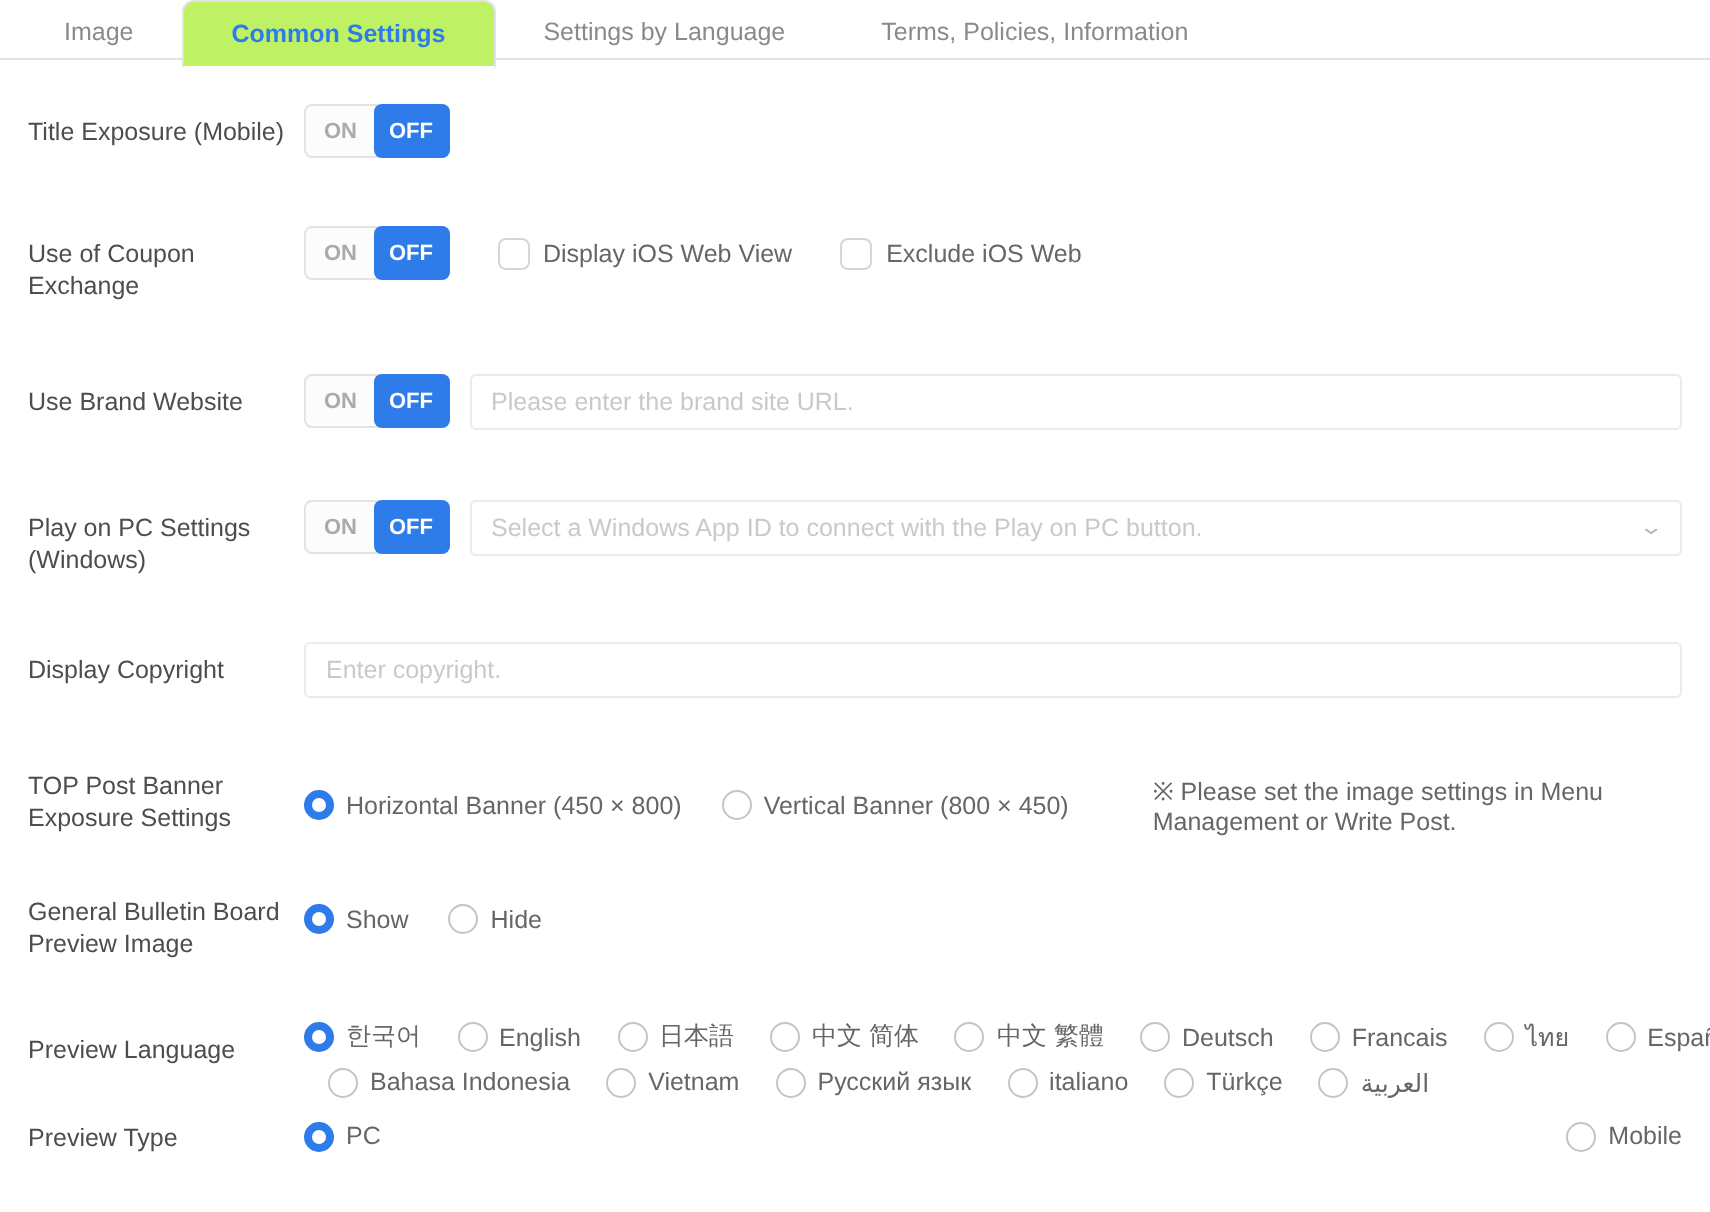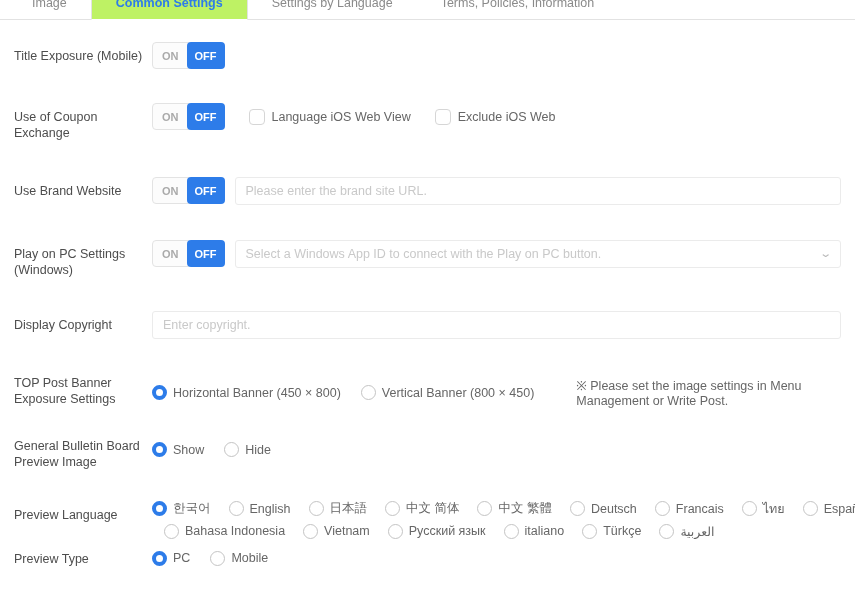--- a/index.html
+++ b/index.html
@@ -4,21 +4,21 @@
 <style>
   * { margin:0; padding:0; box-sizing:border-box; }
   html,body { background:#fff; }
   body {
     width:855px; height:606px;
     font-family:"Liberation Sans", sans-serif;
     color:#555; font-size:12.5px;
     overflow:hidden; position:relative;
   }
   
-  .tabbar { display:flex; align-items:flex-end; border-bottom:1px solid #e2e2e2; padding-left:8px; height:20px; }
+  .tabbar { display:flex; align-items:flex-start; border-bottom:1px solid #e2e2e2; padding-left:8px; height:30px; }
   .tab { padding:9px 24px; color:#8a8a8a; cursor:pointer; white-space:nowrap; }
   .tab.active {
     color:#2d7ce9; font-weight:bold; background:#bef264;
     border:1px solid #e2e2e2; border-bottom:1px solid #fff;
     border-radius:6px 6px 0 0; margin-bottom:-1px;
   }
   
   .content { padding:0 14px; }
   .row { display:flex; align-items:flex-start; }
   .row-label { width:138px; flex:0 0 138px; color:#4d4d4d; line-height:1.3; padding-top:6px; }
@@ -85,21 +85,21 @@
 
   <div class="row mt2">
     <div class="row-label">Use of Coupon Exchange</div>
     <div class="row-ctrl">
       <div class="toggle">
         <span class="seg-on">ON</span>
         <span class="seg-off">OFF</span>
       </div>
       <label class="check">
         <span class="checkbox"></span>
-        <span>Language iOS Web View</span>
+        <span>Display iOS Web View</span>
       </label>
       <label class="check">
         <span class="checkbox"></span>
         <span>Exclude iOS Web</span>
       </label>
     </div>
   </div>
 
   <div class="row mt3">
     <div class="row-label">Use Brand Website</div>
@@ -228,21 +228,21 @@
         <label class="radio-item">
           <span class="radio"></span>
           <span>العربية</span>
         </label>
       </div>
     </div>
   </div>
 
   <div class="row mt9">
     <div class="row-label" style="padding-top:2px;">Preview Type</div>
-    <div class="row-ctrl" style="padding-top:2px;">
+    <div class="row-ctrl" style="padding-top:2px;justify-content:space-between;">
       <label class="radio-item">
         <span class="radio checked"></span>
         <span>PC</span>
       </label>
       <label class="radio-item radio-gap">
         <span class="radio"></span>
         <span>Mobile</span>
       </label>
     </div>
   </div>

